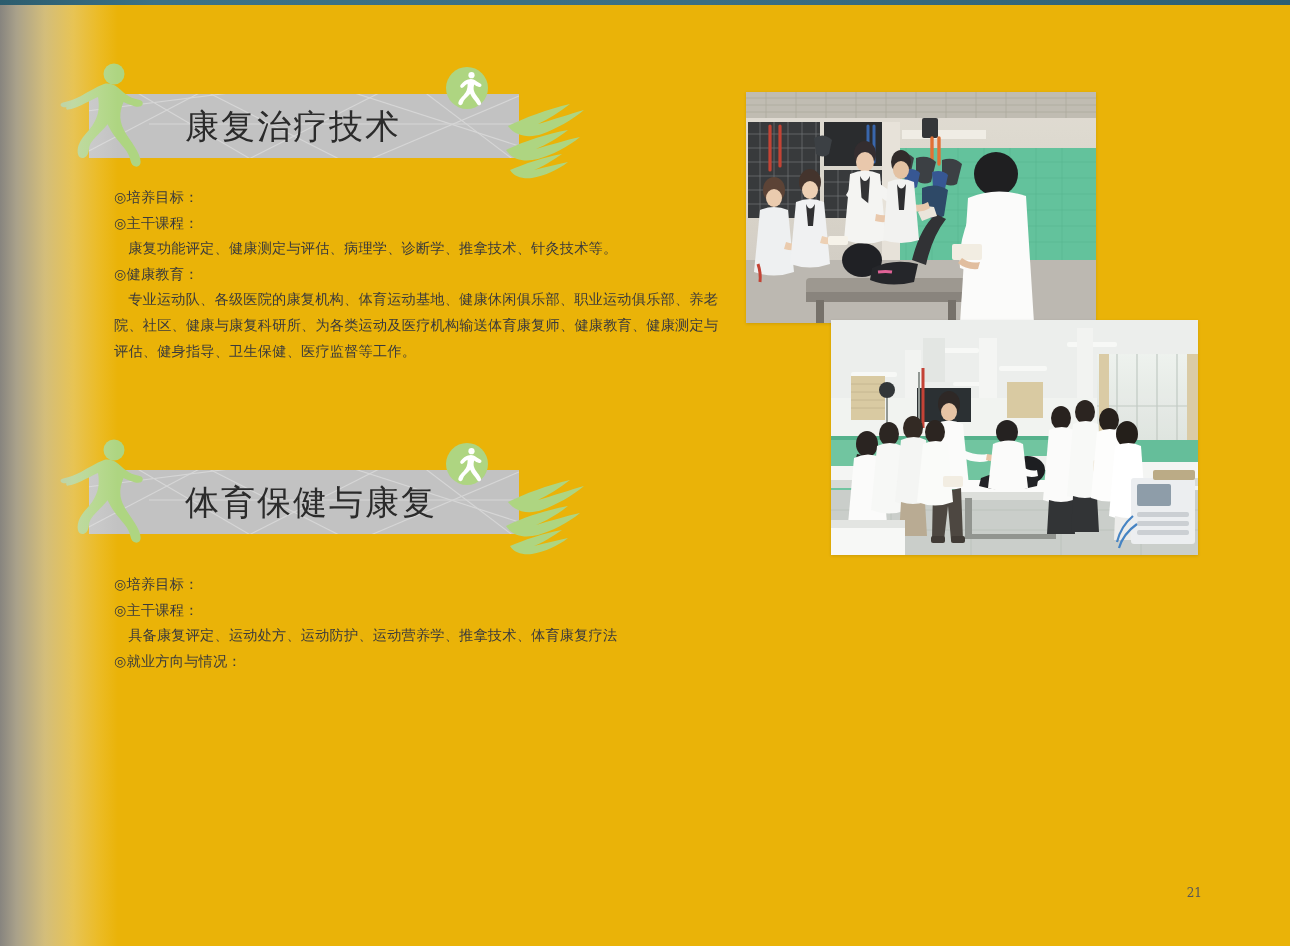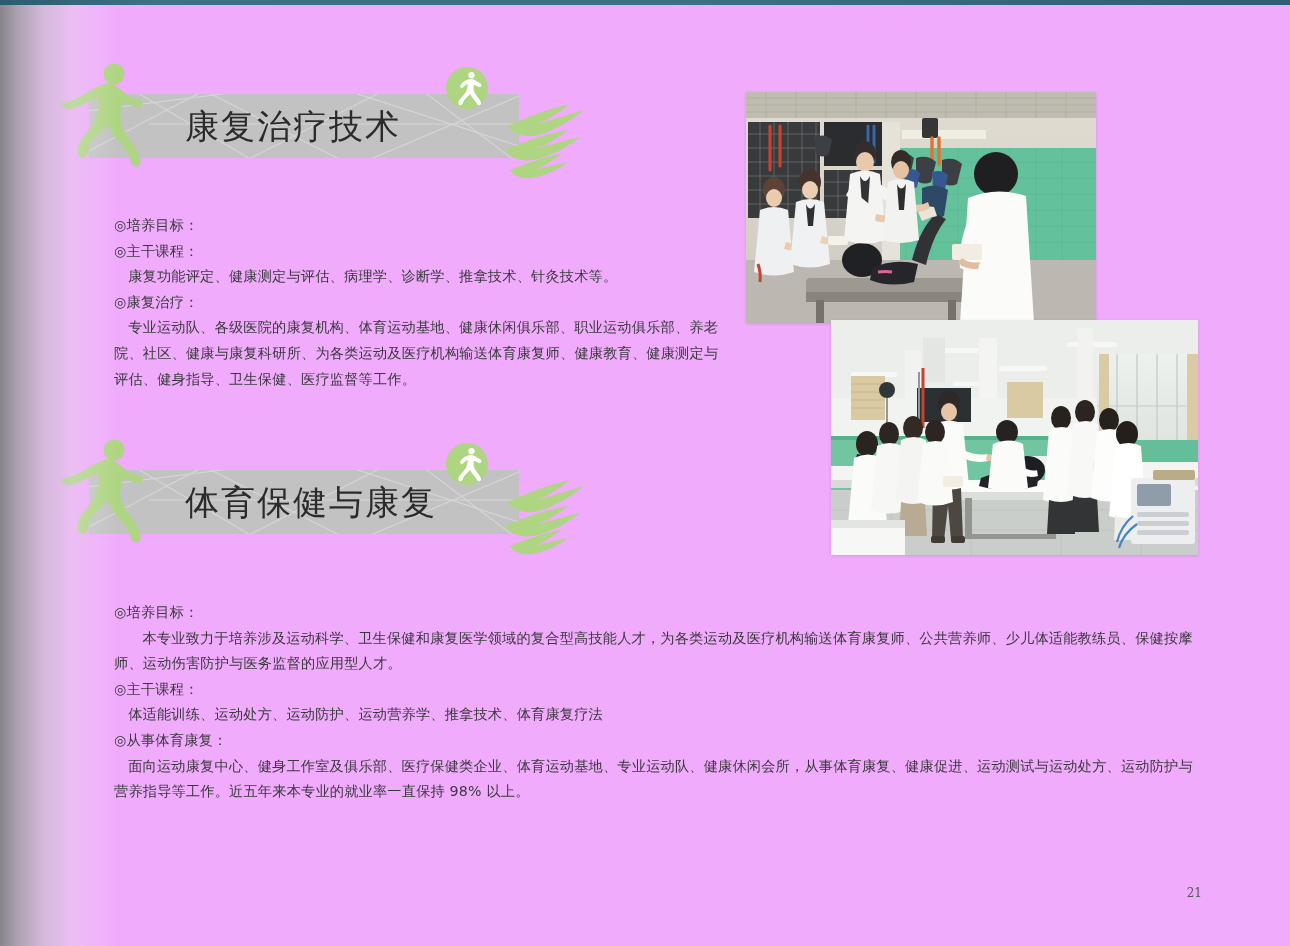--- a/index.html
+++ b/index.html
@@ -9,21 +9,21 @@
     background: #ffffff;
   }
   body {
     font-family: "Liberation Sans", "DejaVu Sans", sans-serif;
   }
   .page {
     position: relative;
     width: 1290px;
     height: 946px;
     overflow: hidden;
-    background: #f0abfc;
+    background: #eab308;
   }
   
   .top-rule {
     position: absolute;
     left: 0; top: 0;
     width: 1290px; height: 5px;
     background: linear-gradient(90deg,#2b5c6e 0%, #3c7286 12%, #3b6f83 55%, #2d5f73 100%);
     z-index: 40;
   }
   
@@ -71,21 +71,20 @@
   .leaf-deco   { position:absolute; left:444px; top:38px; z-index: 9; }
 
   
   .copy {
     position: absolute;
     color: #3a3a3c;
     font-size: 14.2px;
     line-height: 25.6px;
     font-family: "DejaVu Sans", "Liberation Sans", sans-serif;
     letter-spacing: 0.2px;
-    margin-top: 28px;
   }
   .copy p { margin: 0; }
   .copy p.indent { text-indent: 2em; }
   .copy p.hang   { text-indent: 1em; }
 
   
   .photo {
     position: absolute;
     overflow: hidden;
     background: #cfd5d2;
@@ -190,21 +189,21 @@
         <path d="M6 72 C20 66 40 59 58 56 C48 63 38 69 30 72 C42 69 54 66 64 64
                  C54 72 40 78 28 80 C19 81 10 79 6 72 Z"></path>
       </g>
     </svg>
   </div>
 
   <div class="copy" style="left:114px; top:185px; width:610px;">
     <p>◎培养目标：</p>
     <p>◎主干课程：</p>
     <p class="hang">康复功能评定、健康测定与评估、病理学、诊断学、推拿技术、针灸技术等。</p>
-    <p>◎康复治疗：</p>
+    <p>◎健康教育：</p>
     <p class="hang">专业运动队、各级医院的康复机构、体育运动基地、健康休闲俱乐部、职业运动俱乐部、养老院、社区、健康与康复科研所、为各类运动及医疗机构输送体育康复师、健康教育、健康测定与评估、健身指导、卫生保健、医疗监督等工作。</p>
   </div>
 
   <div class="banner" style="left:60px; top:436px; width:520px; height:125px;">
 
     <div class="banner-bar">
       <svg width="430" height="64" viewBox="0 0 430 64" aria-hidden="true">
         <g stroke="#d8d8d8" stroke-width="1.1" fill="none" opacity="0.95">
           <path d="M-10 62 L120 -6"></path>
           <path d="M40 -6 L170 70"></path>
@@ -268,25 +267,23 @@
         <path d="M2 52 C18 44 42 36 64 32 C54 40 42 47 32 51 C46 47 62 42 76 39
                  C64 49 48 57 34 61 C22 64 9 63 2 52 Z"></path>
         <path d="M6 72 C20 66 40 59 58 56 C48 63 38 69 30 72 C42 69 54 66 64 64
                  C54 72 40 78 28 80 C19 81 10 79 6 72 Z"></path>
       </g>
     </svg>
   </div>
 
   <div class="copy" style="left:114px; top:572px; width:1090px;">
     <p>◎培养目标：</p>
-    <p class="indent">本专业致力于培养涉及运动科学、卫生保健和康复医学领域的复合型高技能人才，为各类运动及医疗机构输送体育康复师、公共营养师、少儿体适能教练员、保健按摩师、运动伤害防护与医务监督的应用型人才。</p>
     <p>◎主干课程：</p>
-    <p class="hang">体适能训练、运动处方、运动防护、运动营养学、推拿技术、体育康复疗法</p>
-    <p>◎从事体育康复：</p>
-    <p class="hang">面向运动康复中心、健身工作室及俱乐部、医疗保健类企业、体育运动基地、专业运动队、健康休闲会所，从事体育康复、健康促进、运动测试与运动处方、运动防护与营养指导等工作。近五年来本专业的就业率一直保持 98% 以上。</p>
+    <p class="hang">具备康复评定、运动处方、运动防护、运动营养学、推拿技术、体育康复疗法</p>
+    <p>◎就业方向与情况：</p>
   </div>
 
   <div class="photo photo-1">
     <svg width="350" height="231" viewBox="0 0 350 231" aria-hidden="true">
       <defs>
         <linearGradient id="wallGrad1" x1="0" y1="0" x2="0" y2="1">
           <stop offset="0" stop-color="#ded9cf"></stop>
             <stop offset="1" stop-color="#cfcac0"></stop>
         </linearGradient>
       </defs>

